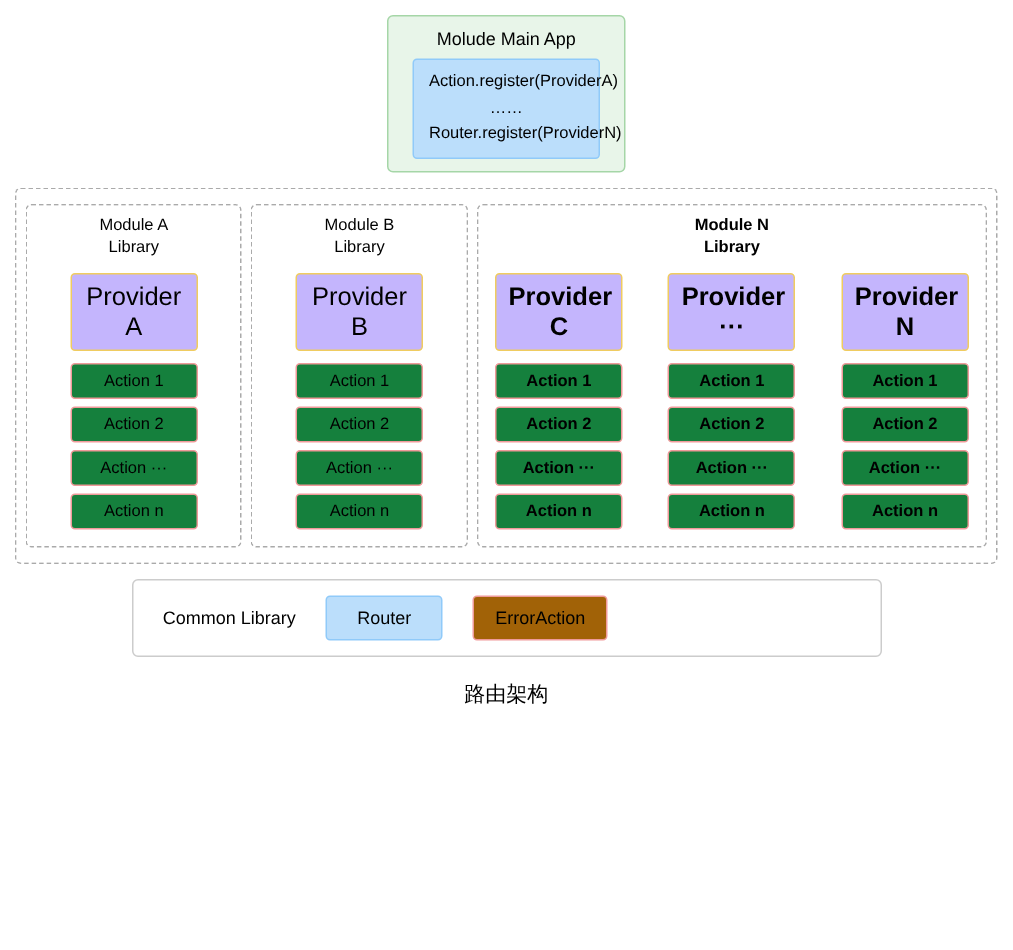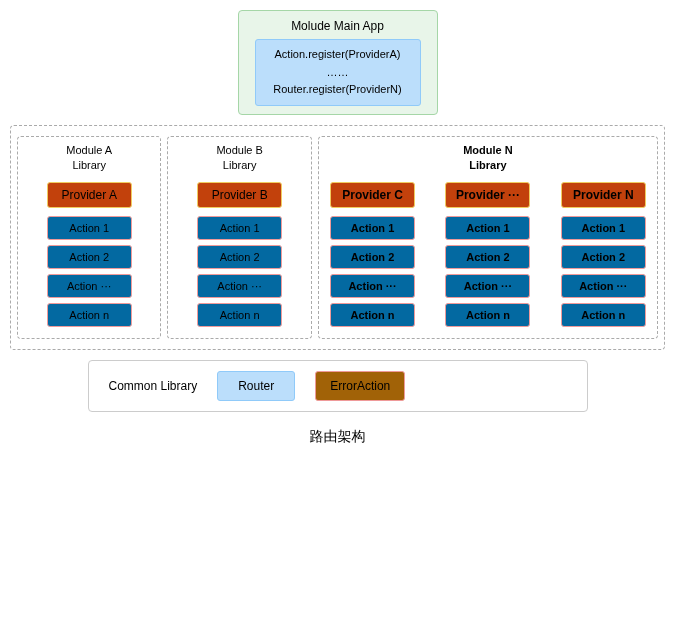--- a/index.html
+++ b/index.html
@@ -20,21 +20,21 @@
       display: flex;
       justify-content: center;
       margin-bottom: 10px;
     }
     .main-app-box {
       background: #e8f5e9;
       border: 1px solid #a5d6a7;
       border-radius: 4px;
       padding: 8px 16px;
       text-align: center;
-      width: 200px;
+      width: 159px;
     }
     .main-app-box .title {
       font-size: 12px;
       margin-bottom: 6px;
     }
     .main-app-box .inner-box {
       background: #bbdefb;
       border: 1px solid #90caf9;
       border-radius: 3px;
       padding: 6px 10px;
@@ -66,32 +66,32 @@
     }
 
     .module-title {
       font-size: 11px;
       text-align: center;
       margin-bottom: 8px;
       line-height: 1.4;
     }
 
     .provider-box {
-      background: #c2410c;
+      background: #c4b5fd;
       border: 1px solid #f0cc60;
       border-radius: 3px;
       padding: 5px 8px;
       text-align: center;
-      font-size: 12px;
+      font-size: 17px;
       width: 85px;
       margin-bottom: 8px;
     }
 
     .action-box {
-      background: #0369a1;
+      background: #15803d;
       border: 1px solid #ef9a9a;
       border-radius: 3px;
       padding: 5px 8px;
       text-align: center;
       font-size: 11px;
       width: 85px;
       margin-bottom: 5px;
     }
 
     

